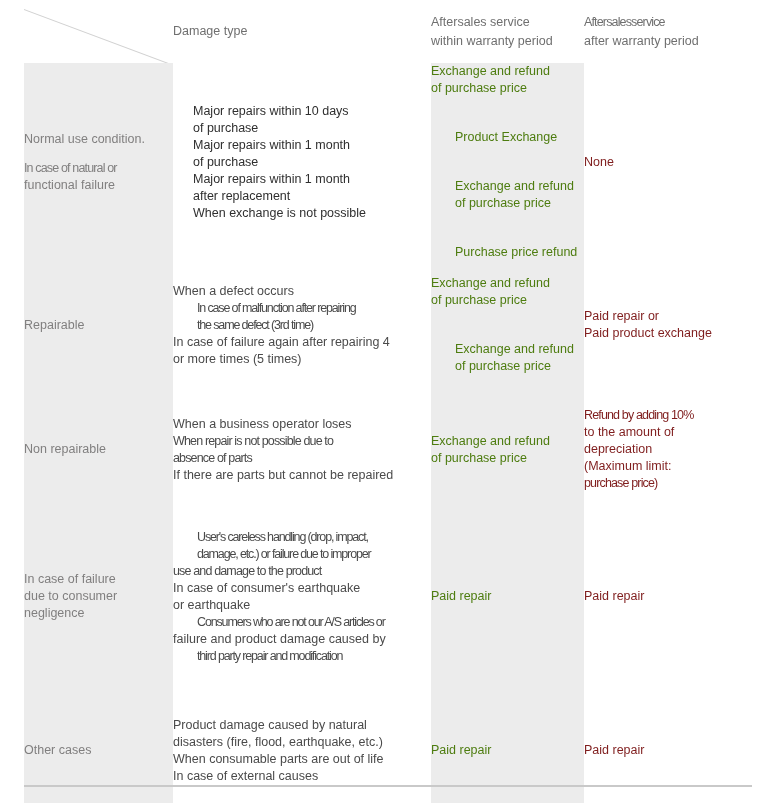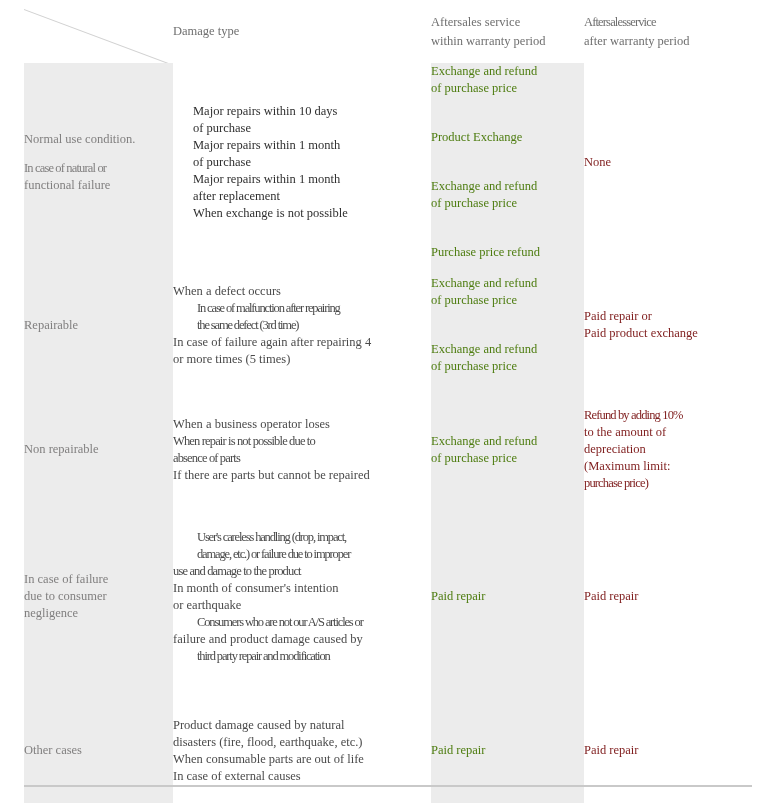--- a/index.html
+++ b/index.html
@@ -12,21 +12,20 @@
     height: 803px;
     font-family: "Liberation Sans", sans-serif;
     -webkit-font-smoothing: antialiased;
   }
 
   .page {
     position: relative;
     width: 760px;
     height: 803px;
     overflow: hidden;
-    font-family: Liberation Serif, serif;
   }
 
   
   .warranty-table {
     position: absolute;
     left: 24px;
     top: 0px;
     width: 709px;
     border-collapse: collapse;
     table-layout: fixed;
@@ -98,21 +97,21 @@
     padding-right: 10px;
   }
   .dmg-cell.first-row { color: #2f2f2f; padding-left: 20px; }
   .dmg-cell .line + .line { margin-top: 0; }
 
   .svc-cell {
     color: #4d7c0f;
     padding-left: 17px;
     padding-right: 8px;
   }
-  .svc-cell .line + .line { margin-top: 32px; }
+  .svc-cell .line + .line { margin-top: 32px; padding-left: 24px; }
 
   .aft-cell {
     color: #7f1d1d;
     padding-left: 14px;
     padding-right: 8px;
   }
 
   
   .tight   { letter-spacing: -0.85px; }
   .tighter { letter-spacing: -1.15px; padding-left: 24px; }
@@ -280,21 +279,21 @@
             <div>negligence</div>
           </div>
         </td>
         <td class="cell plain dmg-cell">
           <div class="line">
             <div class="tighter">User's careless handling (drop, impact,</div>
             <div class="tighter">damage, etc.) or failure due to improper</div>
             <div class="tight">use and damage to the product</div>
           </div>
           <div class="line">
-            <div>In month of consumer's intention</div>
+            <div>In case of consumer's earthquake</div>
             <div>or earthquake</div>
           </div>
           <div class="line">
             <div class="tighter">Consumers who are not our A/S articles or</div>
             <div>failure and product damage caused by</div>
             <div class="tighter">third party repair and modification</div>
           </div>
         </td>
         <td class="cell shade svc-cell">
           <div class="line">Paid repair</div>

